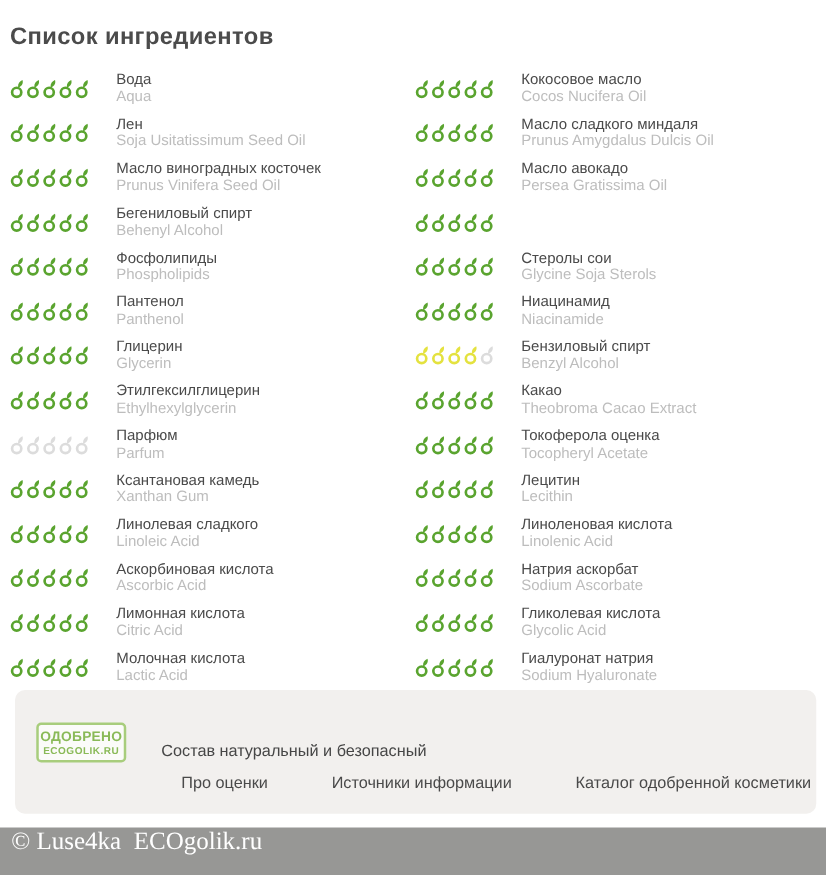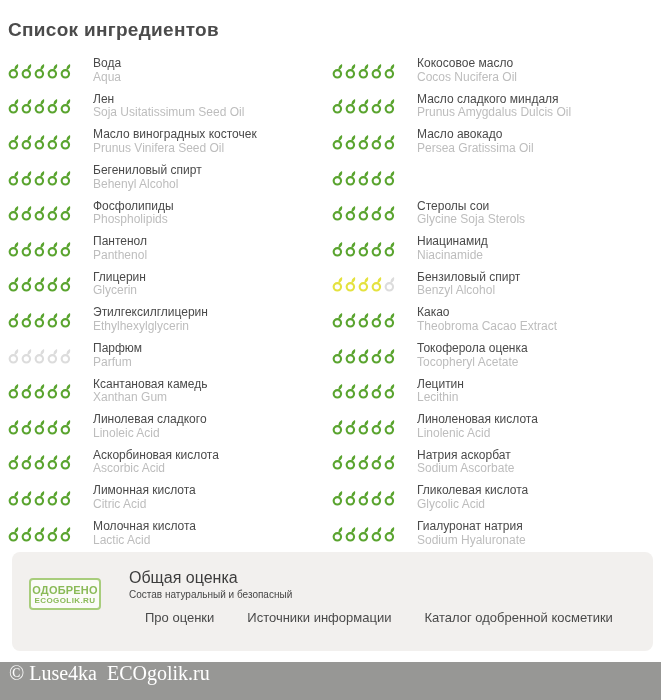--- a/index.html
+++ b/index.html
@@ -31,22 +31,22 @@
   .approved-badge{
     position:absolute;left:17px;top:26px;width:72px;height:32px;
     background:#fbfbf9;border:2px solid #a8cd7c;border-radius:4px;
     display:flex;flex-direction:column;align-items:center;justify-content:center;
     cursor:pointer;box-sizing:border-box;
   }
   .badge-line1{font-size:11px;font-weight:bold;color:#8aba58;letter-spacing:.2px;line-height:12px}
   .badge-line2{font-size:8px;font-weight:bold;color:#8aba58;letter-spacing:.4px;line-height:9px}
   .summary-main{position:absolute;left:117px;top:17px}
   .summary-title{font-size:16px;font-weight:500;color:#3d3d3d}
-  .summary-subtitle{margin-top:2px;font-size:10px;color:#464646}
-  .summary-links{margin-top:10px;padding-left:16px;display:flex;gap:33px}
+  .summary-subtitle{margin-top:24px;font-size:13px;color:#464646}
+  .summary-links{margin-top:10px;padding-left:16px;display:flex;gap:51px}
   .summary-link{font-size:13px;color:#4a4a4a;cursor:pointer;white-space:nowrap}
   .watermark-bar{
     position:absolute;left:0;top:662px;width:661px;height:38px;
     background:rgba(66,66,62,0.55);z-index:5;
     display:flex;align-items:flex-start;
   }
   .watermark-text{
     padding-left:9px;color:#ffffff;white-space:pre;
     font-family:"Liberation Serif",serif;font-size:20px;
   }
@@ -1119,21 +1119,20 @@
       </div>
     </div>
   </div>
 
 <div class="summary-panel">
   <div class="approved-badge">
     <div class="badge-line1">ОДОБРЕНО</div>
     <div class="badge-line2">ECOGOLIK.RU</div>
   </div>
   <div class="summary-main">
-    <div class="summary-title">Общая оценка</div>
     <div class="summary-subtitle">Состав натуральный и безопасный</div>
     <div class="summary-links">
         <div class="summary-link">Про оценки</div>
         <div class="summary-link">Источники информации</div>
         <div class="summary-link">Каталог одобренной косметики</div>
       </div>
   </div>
 </div>
 
 <div class="watermark-bar">

